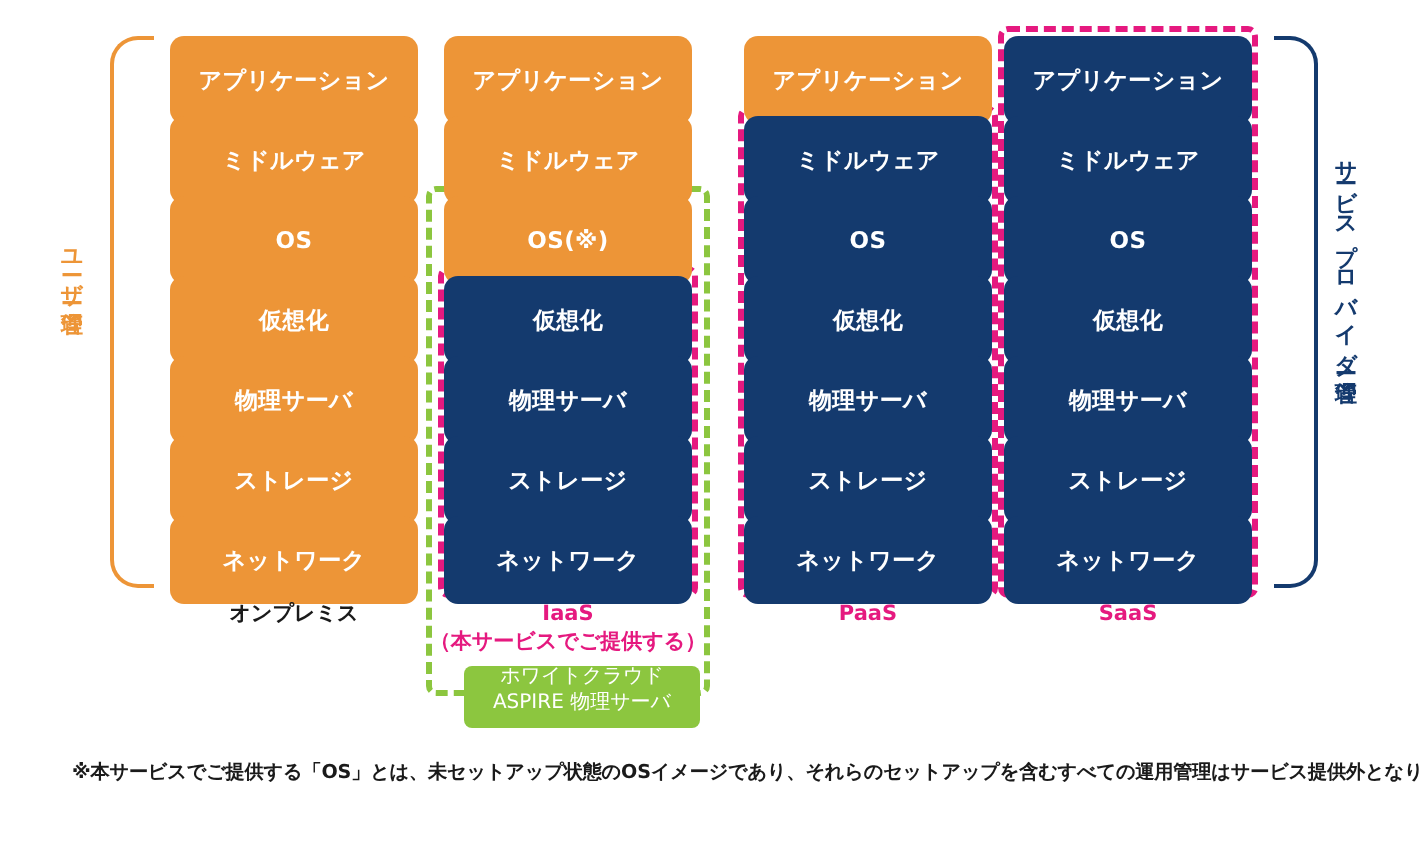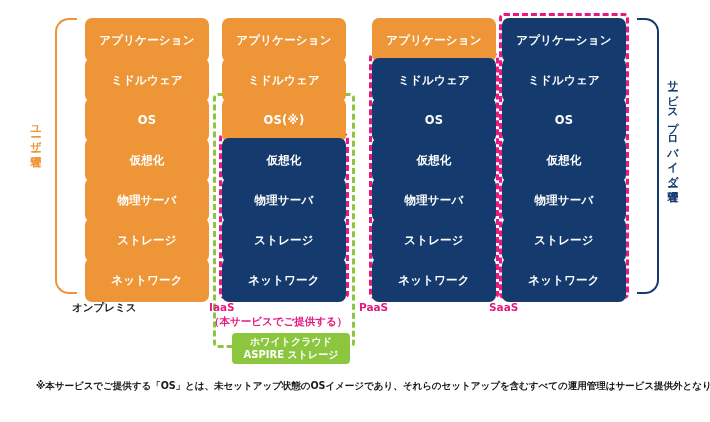--- a/index.html
+++ b/index.html
@@ -60,37 +60,38 @@
     border-radius: 5px;
     pointer-events: none;
   }
   .dashed.green { border: 3px dashed #8CC63F; }
   .dashed.pink  { border: 3px dashed #E5197F; }
 
   
   .caption {
     position: absolute;
     width: 150px;
+    text-align: center;
     font-size: 10.5px; font-weight: 700; line-height: 1.35;
     white-space: nowrap;
   }
   .caption.dark { color: #1a1a1a; }
   .caption.pink { color: #E5197F; }
   .caption .sub { display: block; }
 
   
   .green-badge {
     position: absolute;
     left: 232px; top: 333px;
     width: 118px; height: 31px;
     background: #8CC63F;
     border-radius: 4px;
     display: flex; flex-direction: column;
-    align-items: center; justify-content: center;
-    color: #ffffff; font-size: 10px; font-weight: 700; line-height: 1.25;
+    align-items: center; justify-content: flex-start;
+    color: #ffffff; font-size: 10px; font-weight: 400; line-height: 1.25;
     white-space: nowrap;
   }
 
   
   .footnote {
     position: absolute;
     left: 36px; top: 380px;
     width: 650px;
     font-size: 9.6px; font-weight: 700;
     color: #1a1a1a;
@@ -161,18 +162,18 @@
   <div class="caption pink" style="left:359px; top:300px;">
     <span>PaaS</span>
   </div>
 
   <div class="caption pink" style="left:489px; top:300px;">
     <span>SaaS</span>
   </div>
 
   <div class="green-badge">
     <span>ホワイトクラウド</span>
-    <span>ASPIRE ストレージ</span>
+    <span>ASPIRE 物理サーバ</span>
   </div>
 
   <div class="footnote">※本サービスでご提供する「OS」とは、未セットアップ状態のOSイメージであり、それらのセットアップを含むすべての運用管理はサービス提供外となります。</div>
 
 </div>
 
 </body></html>

